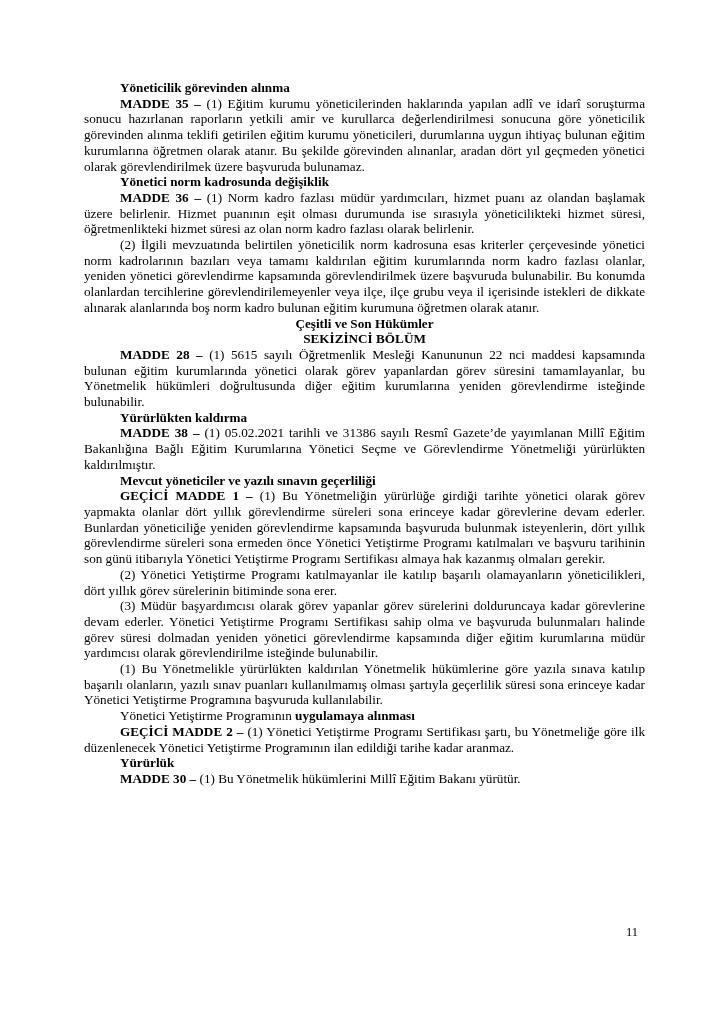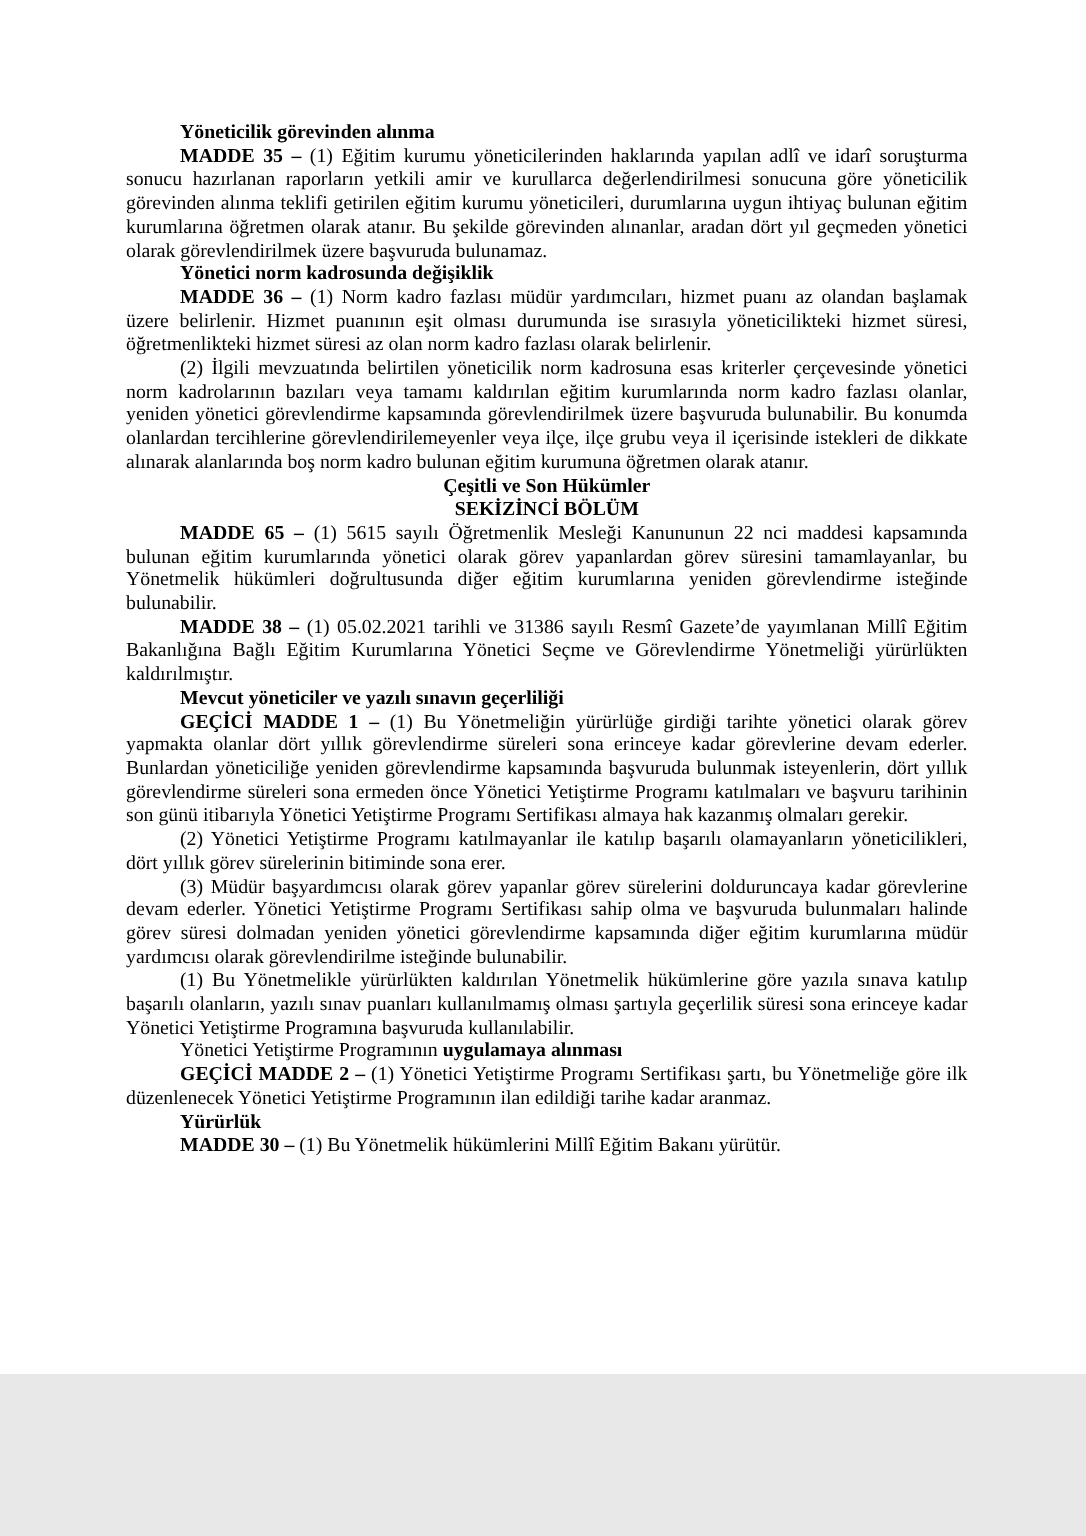--- a/index.html
+++ b/index.html
@@ -1,19 +1,19 @@
 <!DOCTYPE html>
 <html><head>
 <meta charset="utf-8">
 <style>
   html, body { margin: 0; padding: 0; background: #e8e8e8; }
   .page {
     position: relative;
     width: 724px;
-    height: 916px;
+    height: 1024px;
     background: #ffffff;
     font-family: "Liberation Serif", serif;
     color: #000000;
     overflow: hidden;
     margin: 0 auto;
   }
   .content {
     position: absolute;
     left: 84px;
     top: 80px;
@@ -48,22 +48,23 @@
 
     <p class="para-body"><b>MADDE 36 –</b><span> (1) Norm kadro fazlası müdür yardımcıları, hizmet puanı az olandan başlamak üzere belirlenir. Hizmet puanının eşit olması durumunda ise sırasıyla yöneticilikteki hizmet süresi, öğretmenlikteki hizmet süresi az olan norm kadro fazlası olarak belirlenir.</span></p>
 
     <p class="para-body"><span>(2) İlgili mevzuatında belirtilen yöneticilik norm kadrosuna esas kriterler çerçevesinde yönetici norm kadrolarının bazıları veya tamamı kaldırılan eğitim kurumlarında norm kadro fazlası olanlar, yeniden yönetici görevlendirme kapsamında görevlendirilmek üzere başvuruda bulunabilir. Bu konumda olanlardan tercihlerine görevlendirilemeyenler veya ilçe, ilçe grubu veya il içerisinde istekleri de dikkate alınarak alanlarında boş norm kadro bulunan eğitim kurumuna öğretmen olarak atanır.</span></p>
 
     <p class="para-center"><b>Çeşitli ve Son Hükümler</b></p>
 
     <p class="para-center"><b>SEKİZİNCİ BÖLÜM</b></p>
 
 
-    <p class="para-body"><b>MADDE 65 –</b><span> (1) 5615 sayılı Öğretmenlik Mesleği Kanununun 22 nci maddesi kapsamında bulunan eğitim kurumlarında yönetici olarak görev yapanlardan görev süresini tamamlayanlar, bu Yönetmelik hükümleri doğrultusunda diğer eğitim kurumlarına yeniden görevlendirme isteğinde bulunabilir.</span></p>
+    <p class="para-body"><b>MADDE 28 –</b><span> (1) 5615 sayılı Öğretmenlik Mesleği Kanununun 22 nci maddesi kapsamında bulunan eğitim kurumlarında yönetici olarak görev yapanlardan görev süresini tamamlayanlar, bu Yönetmelik hükümleri doğrultusunda diğer eğitim kurumlarına yeniden görevlendirme isteğinde bulunabilir.</span></p>
 
+    <p class="para-sub"><b>Yürürlükten kaldırma</b></p>
 
     <p class="para-body"><b>MADDE 38 –</b><span> (1) 05.02.2021 tarihli ve 31386 sayılı Resmî Gazete’de yayımlanan Millî Eğitim Bakanlığına Bağlı Eğitim Kurumlarına Yönetici Seçme ve Görevlendirme Yönetmeliği yürürlükten kaldırılmıştır.</span></p>
 
     <p class="para-sub"><b>Mevcut yöneticiler ve yazılı sınavın geçerliliği</b></p>
 
     <p class="para-body"><b>GEÇİCİ MADDE 1 –</b><span> (1) Bu Yönetmeliğin yürürlüğe girdiği tarihte yönetici olarak görev yapmakta olanlar dört yıllık görevlendirme süreleri sona erinceye kadar görevlerine devam ederler. Bunlardan yöneticiliğe yeniden görevlendirme kapsamında başvuruda bulunmak isteyenlerin, dört yıllık görevlendirme süreleri sona ermeden önce Yönetici Yetiştirme Programı katılmaları ve başvuru tarihinin son günü itibarıyla Yönetici Yetiştirme Programı Sertifikası almaya hak kazanmış olmaları gerekir.</span></p>
 
     <p class="para-body"><span>(2) Yönetici Yetiştirme Programı katılmayanlar ile katılıp başarılı olamayanların yöneticilikleri, dört yıllık görev sürelerinin bitiminde sona erer.</span></p>
 
     <p class="para-body"><span>(3) Müdür başyardımcısı olarak görev yapanlar görev sürelerini dolduruncaya kadar görevlerine devam ederler. Yönetici Yetiştirme Programı Sertifikası sahip olma ve başvuruda bulunmaları halinde görev süresi dolmadan yeniden yönetici görevlendirme kapsamında diğer eğitim kurumlarına müdür yardımcısı olarak görevlendirilme isteğinde bulunabilir.</span></p>

